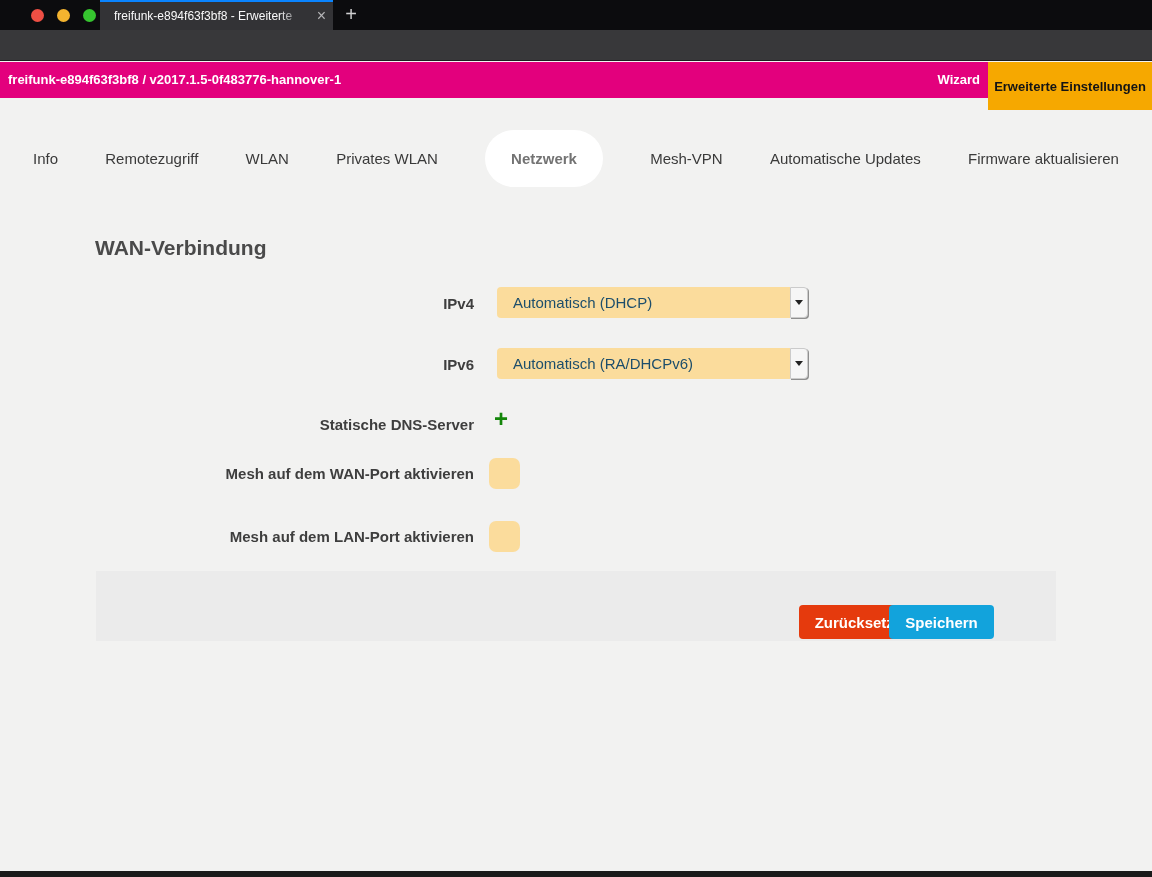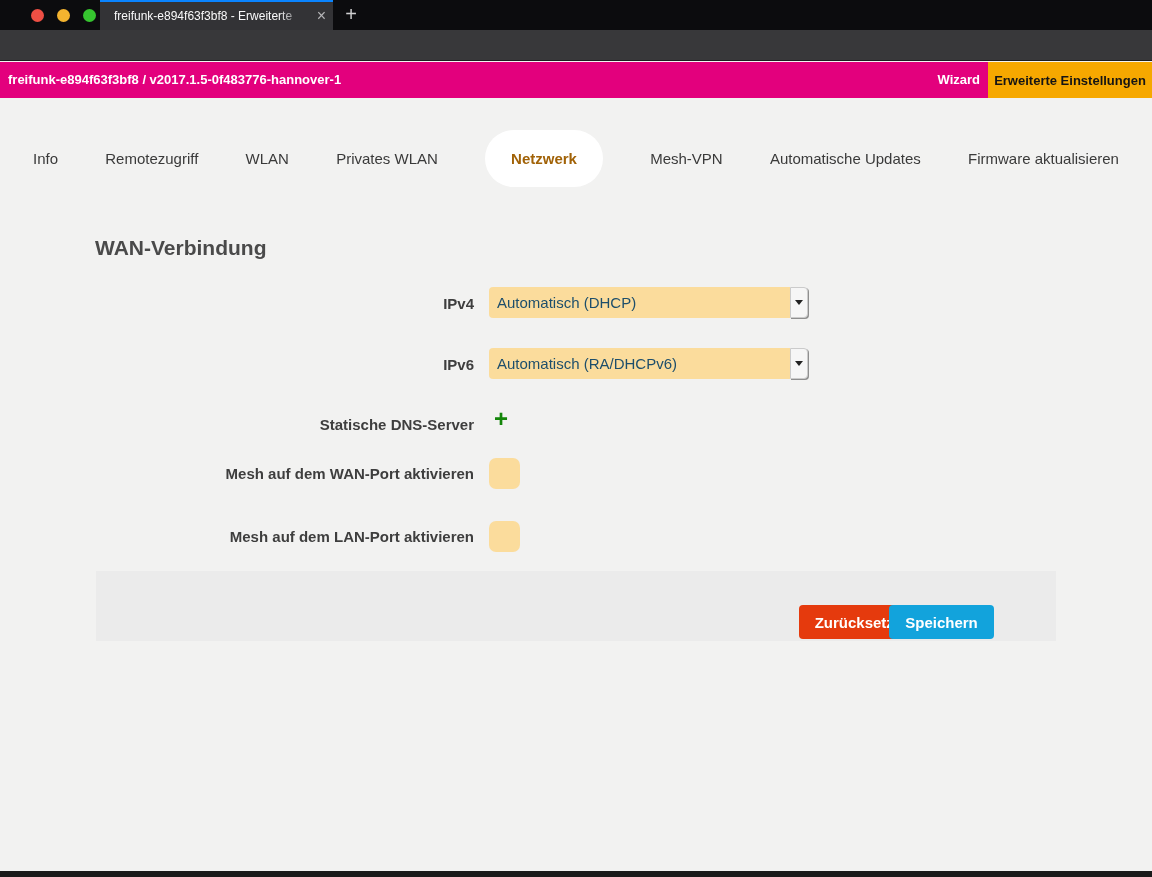--- a/index.html
+++ b/index.html
@@ -39,33 +39,33 @@
   .searchbar input::placeholder { color:#9e9ea0; }
 
   .menu-bars { display:flex; flex-direction:column; gap:3px; }
   .menu-bars i { display:block; width:16px; height:2px; background:#cdcdcf; }
   .pinbox { width:22px; height:22px; background:#ffffff; border-radius:3px; display:flex; align-items:center; justify-content:center; }
 
   
   .ffheader { position:absolute; left:0; top:62px; width:1152px; height:36px; background:#e3007d; }
   .ff-host { position:absolute; left:8px; top:0; height:36px; line-height:36px; font-size:13px; font-weight:bold; color:#ffffff; }
   .ff-wizard { position:absolute; right:172px; top:0; height:48px; line-height:36px; font-size:13px; font-weight:bold; color:#ffffff; }
-  .ff-adv { position:absolute; right:0; top:0; width:164px; height:36px; background:#f6a800; color:#141414; font-size:13px; font-weight:bold; display:flex; align-items:center; justify-content:center; }
+  .ff-adv { position:absolute; right:0; top:0; width:164px; height:48px; background:#f6a800; color:#141414; font-size:13px; font-weight:bold; display:flex; align-items:center; justify-content:center; }
 
   
   .pagetabs { position:absolute; left:33px; top:130px; width:1086px; height:57px; display:flex; align-items:center; justify-content:space-between; }
   .ptab { font-size:15px; color:#3a3a3a; cursor:pointer; white-space:nowrap; }
-  .ptab.active { background:#ffffff; border-radius:29px; height:57px; line-height:57px; padding:0 26px; font-weight:bold; color:#a16207; }
+  .ptab.active { background:#ffffff; border-radius:29px; height:57px; line-height:57px; padding:0 26px; font-weight:bold; color:#737373; }
 
   
   .page-title { position:absolute; left:95px; top:236px; font-size:21px; font-weight:bold; color:#4a4a4a; }
   .flabel { position:absolute; right:678px; text-align:right; font-size:15px; font-weight:bold; color:#3e3e3e; white-space:nowrap; }
 
   .selectbox { position:absolute; left:489px; width:319px; height:31px; display:flex; cursor:pointer; }
-  .select-value { width:301px; height:31px; background:#fbdc9c; border-radius:4px 0 0 4px; display:flex; align-items:center; padding-left:8px; font-size:15px; color:#1d4e6b; }
+  .select-value { width:301px; height:31px; background:#fbdc9c; border-radius:4px 0 0 4px; display:flex; align-items:center; padding-left:16px; font-size:15px; color:#1d4e6b;margin-left:8px; }
   .select-stepper { width:18px; height:31px; background:#f6f6f6; border:1px solid #cbcbcb; border-radius:0 4px 4px 0; box-shadow:1px 1px 0 #8f8f8f; display:flex; align-items:center; justify-content:center; }
   .select-stepper b { width:0; height:0; border-left:4px solid transparent; border-right:4px solid transparent; border-top:5px solid #222; }
 
   .plus { position:absolute; left:494px; top:407px; font-size:24px; font-weight:bold; color:#14860a; cursor:pointer; line-height:24px; }
   .chk { position:absolute; left:489px; width:31px; height:31px; background:#fbdc9c; border-radius:7px; cursor:pointer; }
 
   .formfooter { position:absolute; left:96px; top:571px; width:960px; height:70px; background:#ebebeb; }
   .btn { position:absolute; top:18px; height:34px; border:none; border-radius:4px; color:#ffffff; font-size:15px; font-weight:bold; font-family:"Liberation Sans",sans-serif; cursor:pointer;margin-top:16px; }
   .btn-reset { left:703px; width:128px; background:#e53a0d; }
   .btn-save { left:793px; width:105px; background:#12a3dc; }

